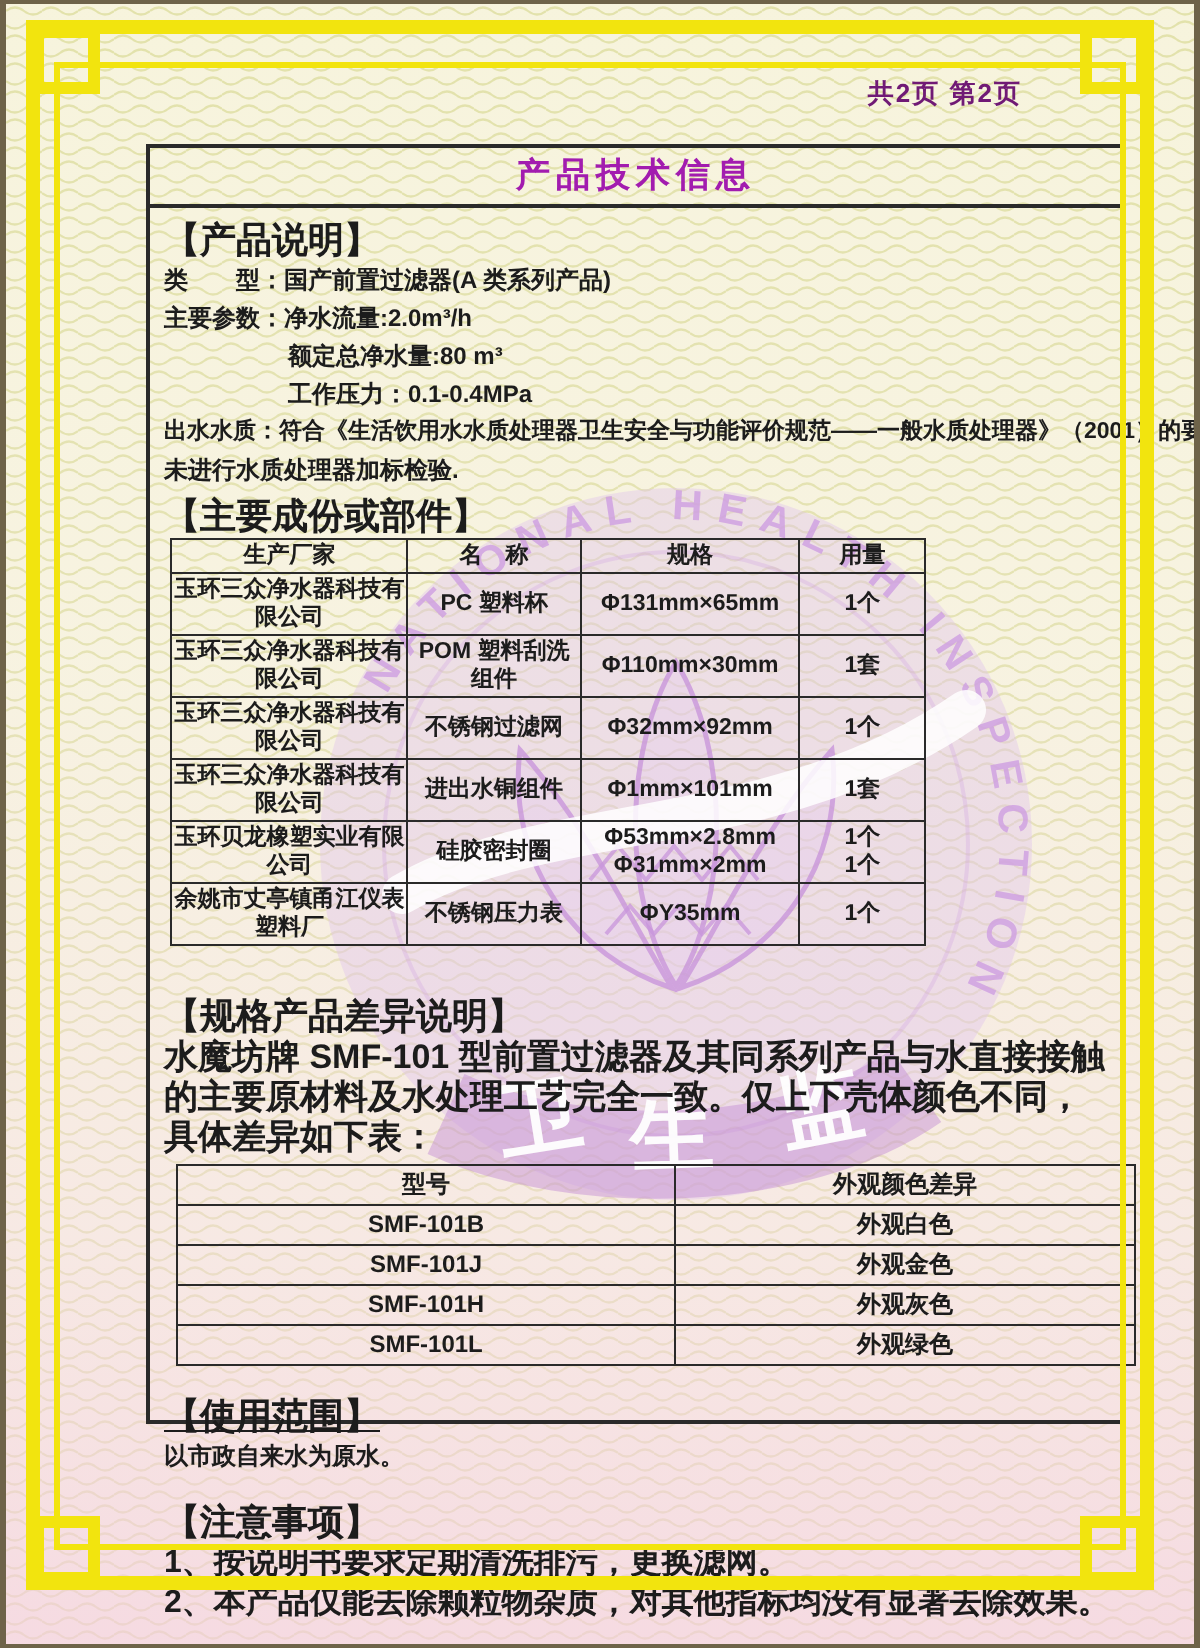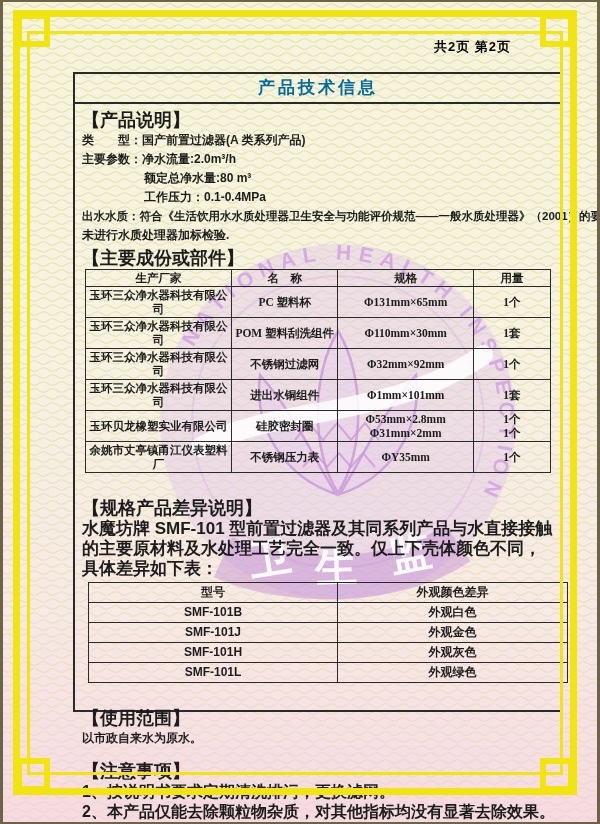--- a/index.html
+++ b/index.html
@@ -36,58 +36,58 @@
   }
   .knot.tl{left:13px;top:11px;}
   .knot.tr{right:23px;top:11px;}
   .knot.bl{left:13px;bottom:30px;}
   .knot.br{right:23px;bottom:30px;}
 
   .watermark{position:absolute;left:150px;top:233px;z-index:1;pointer-events:none;}
 
   .pagination{
     position:absolute;top:36px;right:86px;z-index:2;
-    font-size:13px;font-weight:bold;color:#000000;letter-spacing:1px;
+    font-size:13px;font-weight:bold;color:#701a75;letter-spacing:1px;
   }
 
   .doc-box{
     position:absolute;left:70px;top:70px;width:490px;height:640px;z-index:2;
     border:2px solid #2a2a2a;box-sizing:border-box;background:transparent;
   }
   .doc-title{
     height:28px;line-height:28px;border-bottom:2px solid #2a2a2a;
-    text-align:center;font-size:17px;font-weight:bold;color:#0369a1;
+    text-align:center;font-size:17px;font-weight:bold;color:#a21caf;
     letter-spacing:3px;
   }
   .doc-body{padding:3px 7px 0 7px;color:#1c1c1c;}
   .h-sec{font-size:18px;font-weight:bold;margin:4px 0 2px 0;line-height:18px;}
   .line{font-size:12px;font-weight:bold;line-height:19px;white-space:nowrap;}
   .indent{padding-left:62px;}
   .small-gap{margin-top:0;}
 
   table{border-collapse:collapse;table-layout:fixed;}
-  .comp-table{width:466px;margin:2px 0 0 3px;font-family:Liberation Serif, serif;}
+  .comp-table{width:378px;margin:2px 0 0 3px;}
   .comp-table th,.comp-table td{
     border:1.5px solid #2a2a2a;text-align:center;vertical-align:middle;
     font-size:11.5px;font-weight:bold;color:#1c1c1c;
     padding:1px 1px;line-height:14px;background:transparent;
   }
   .multiline{white-space:pre-line;}
 
   .model-para{
     font-size:17px;font-weight:bold;line-height:20px;margin-top:1px;
     white-space:normal;
   }
   .model-table{width:480px;margin:3px 0 0 6px;}
   .model-table th,.model-table td{
     border:1.5px solid #2a2a2a;text-align:center;vertical-align:middle;
     font-size:12px;font-weight:bold;color:#1c1c1c;
     padding:1px 2px;line-height:17px;background:transparent;
   }
-  .sec-usage{margin-top:26px;}
+  .sec-usage{margin-top:16px;text-decoration:underline;}
   .sec-notes{margin-top:14px;}
   .note-item{font-size:16px;font-weight:bold;line-height:20px;white-space:nowrap;}
 </style>
 </head>
 <body>
 
 <div class="page">
 
   <svg class="waves" width="594" height="820">
     <defs>

